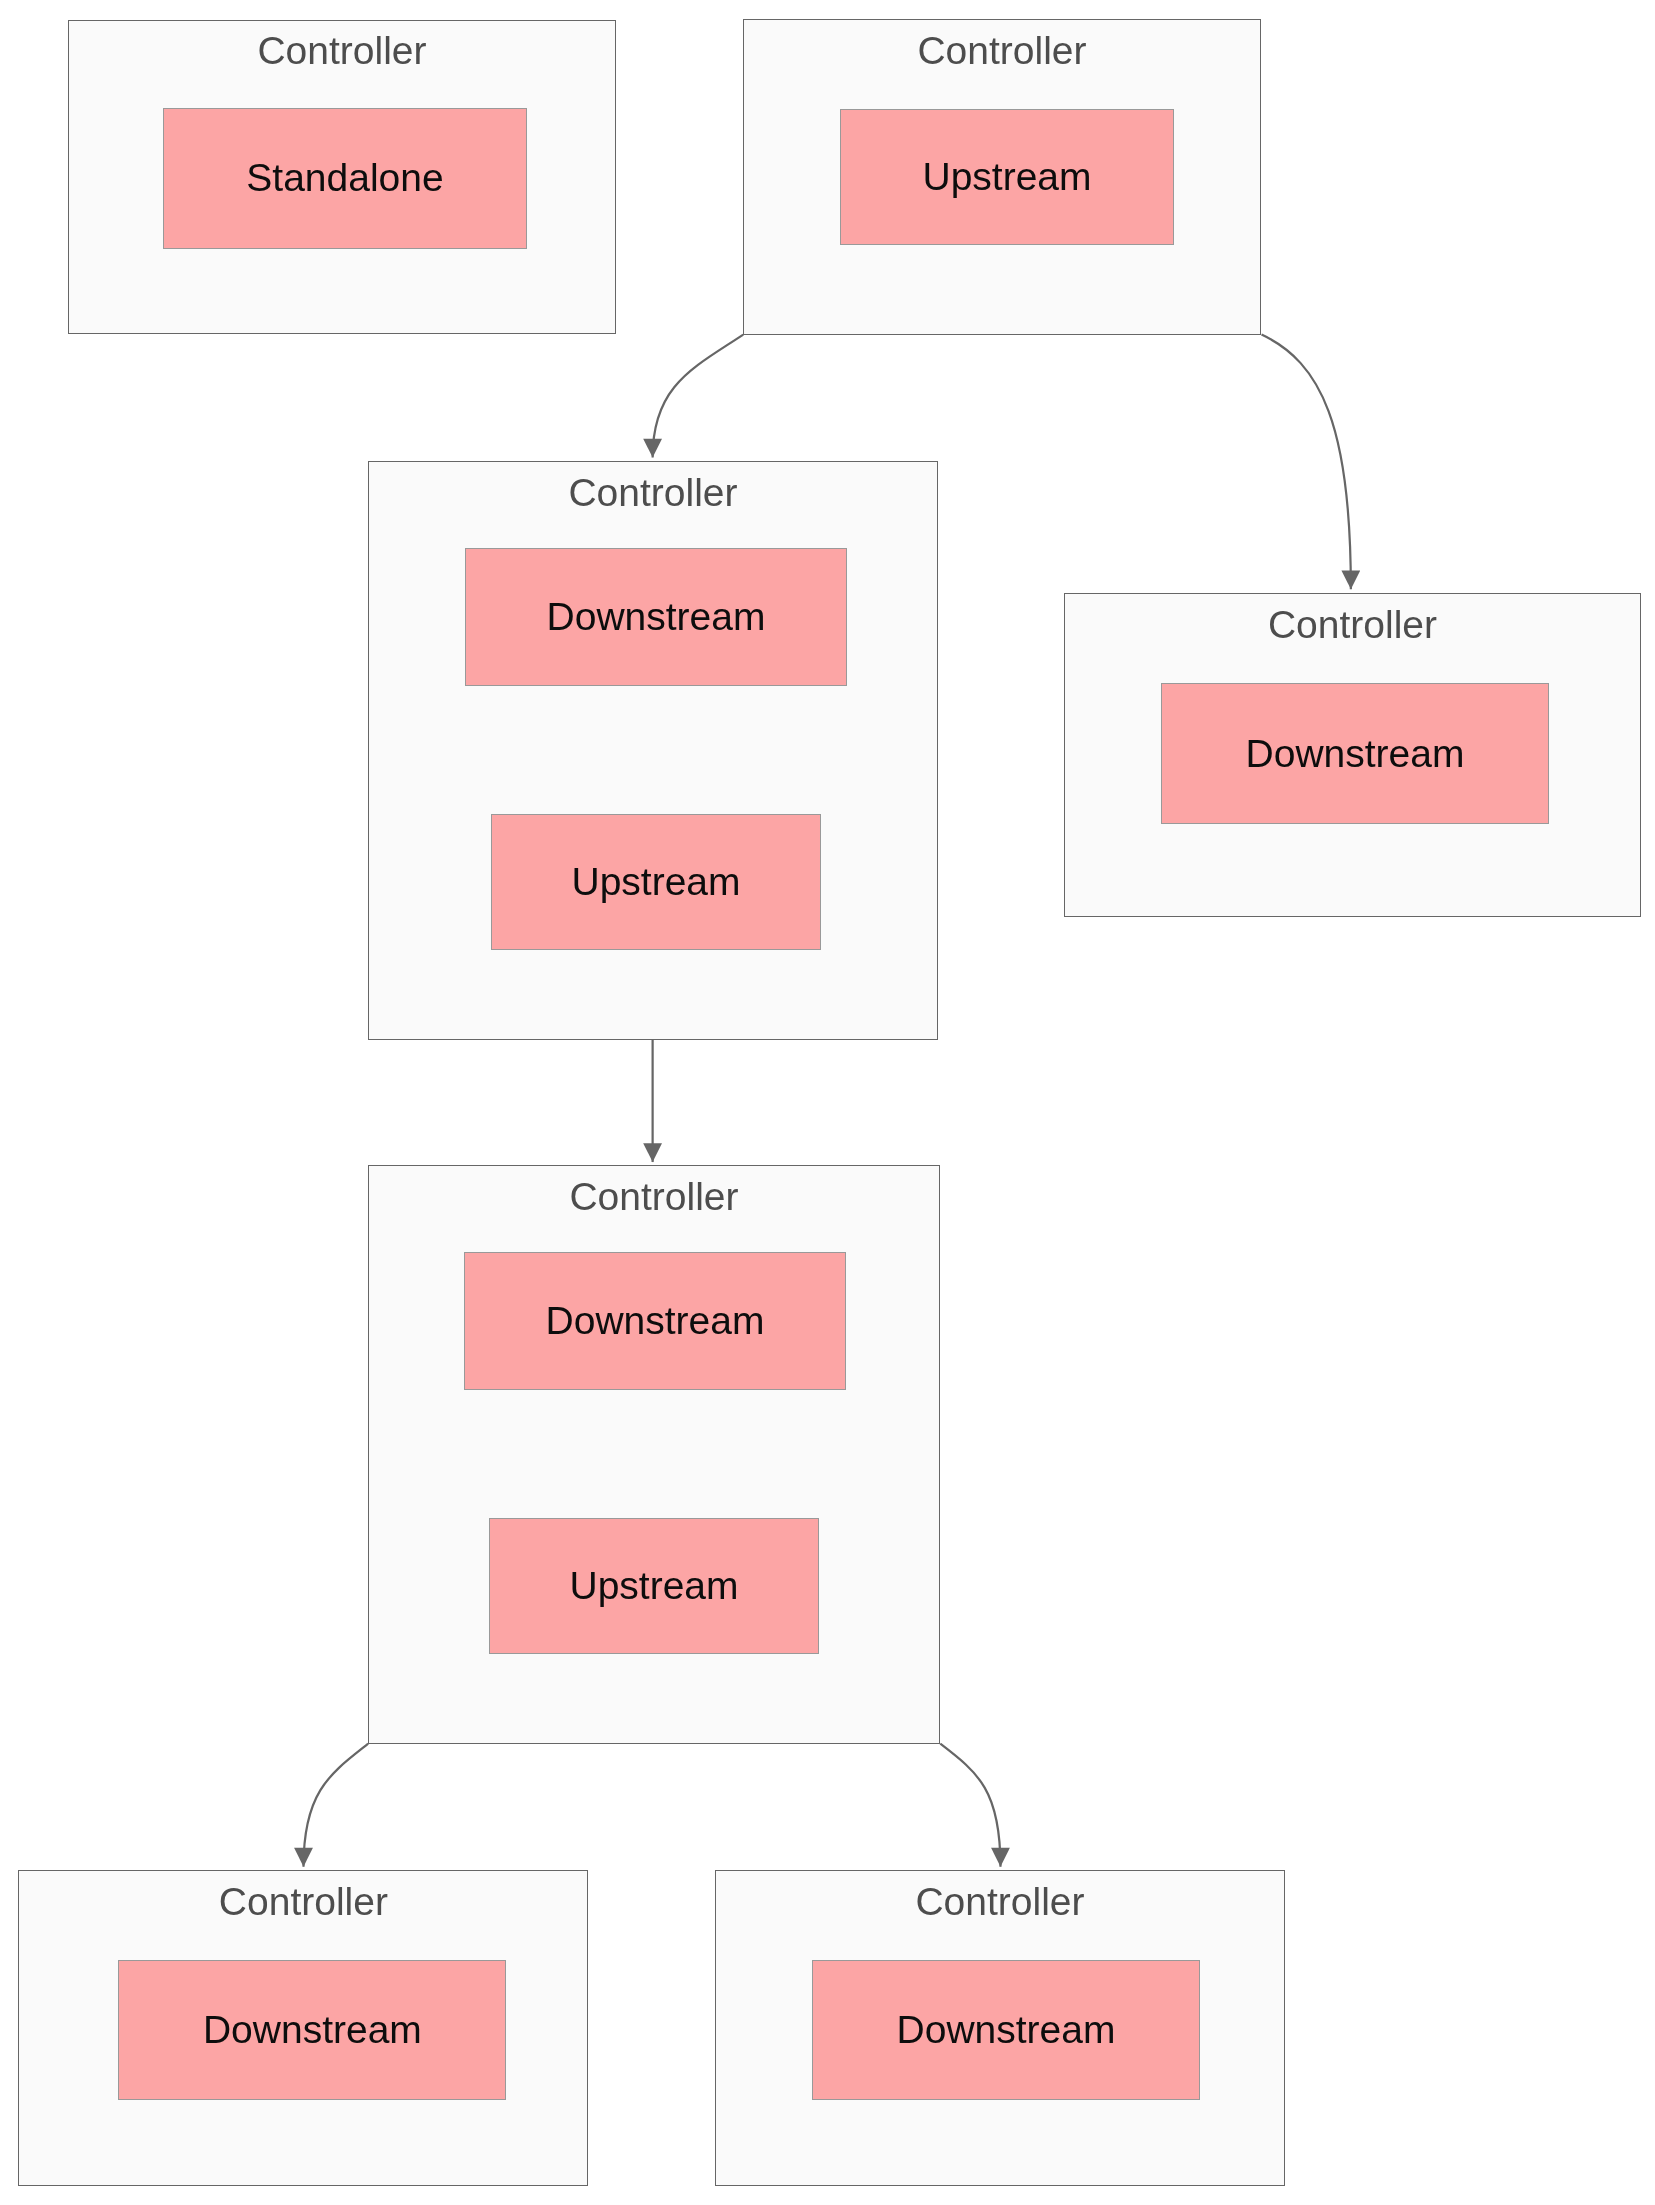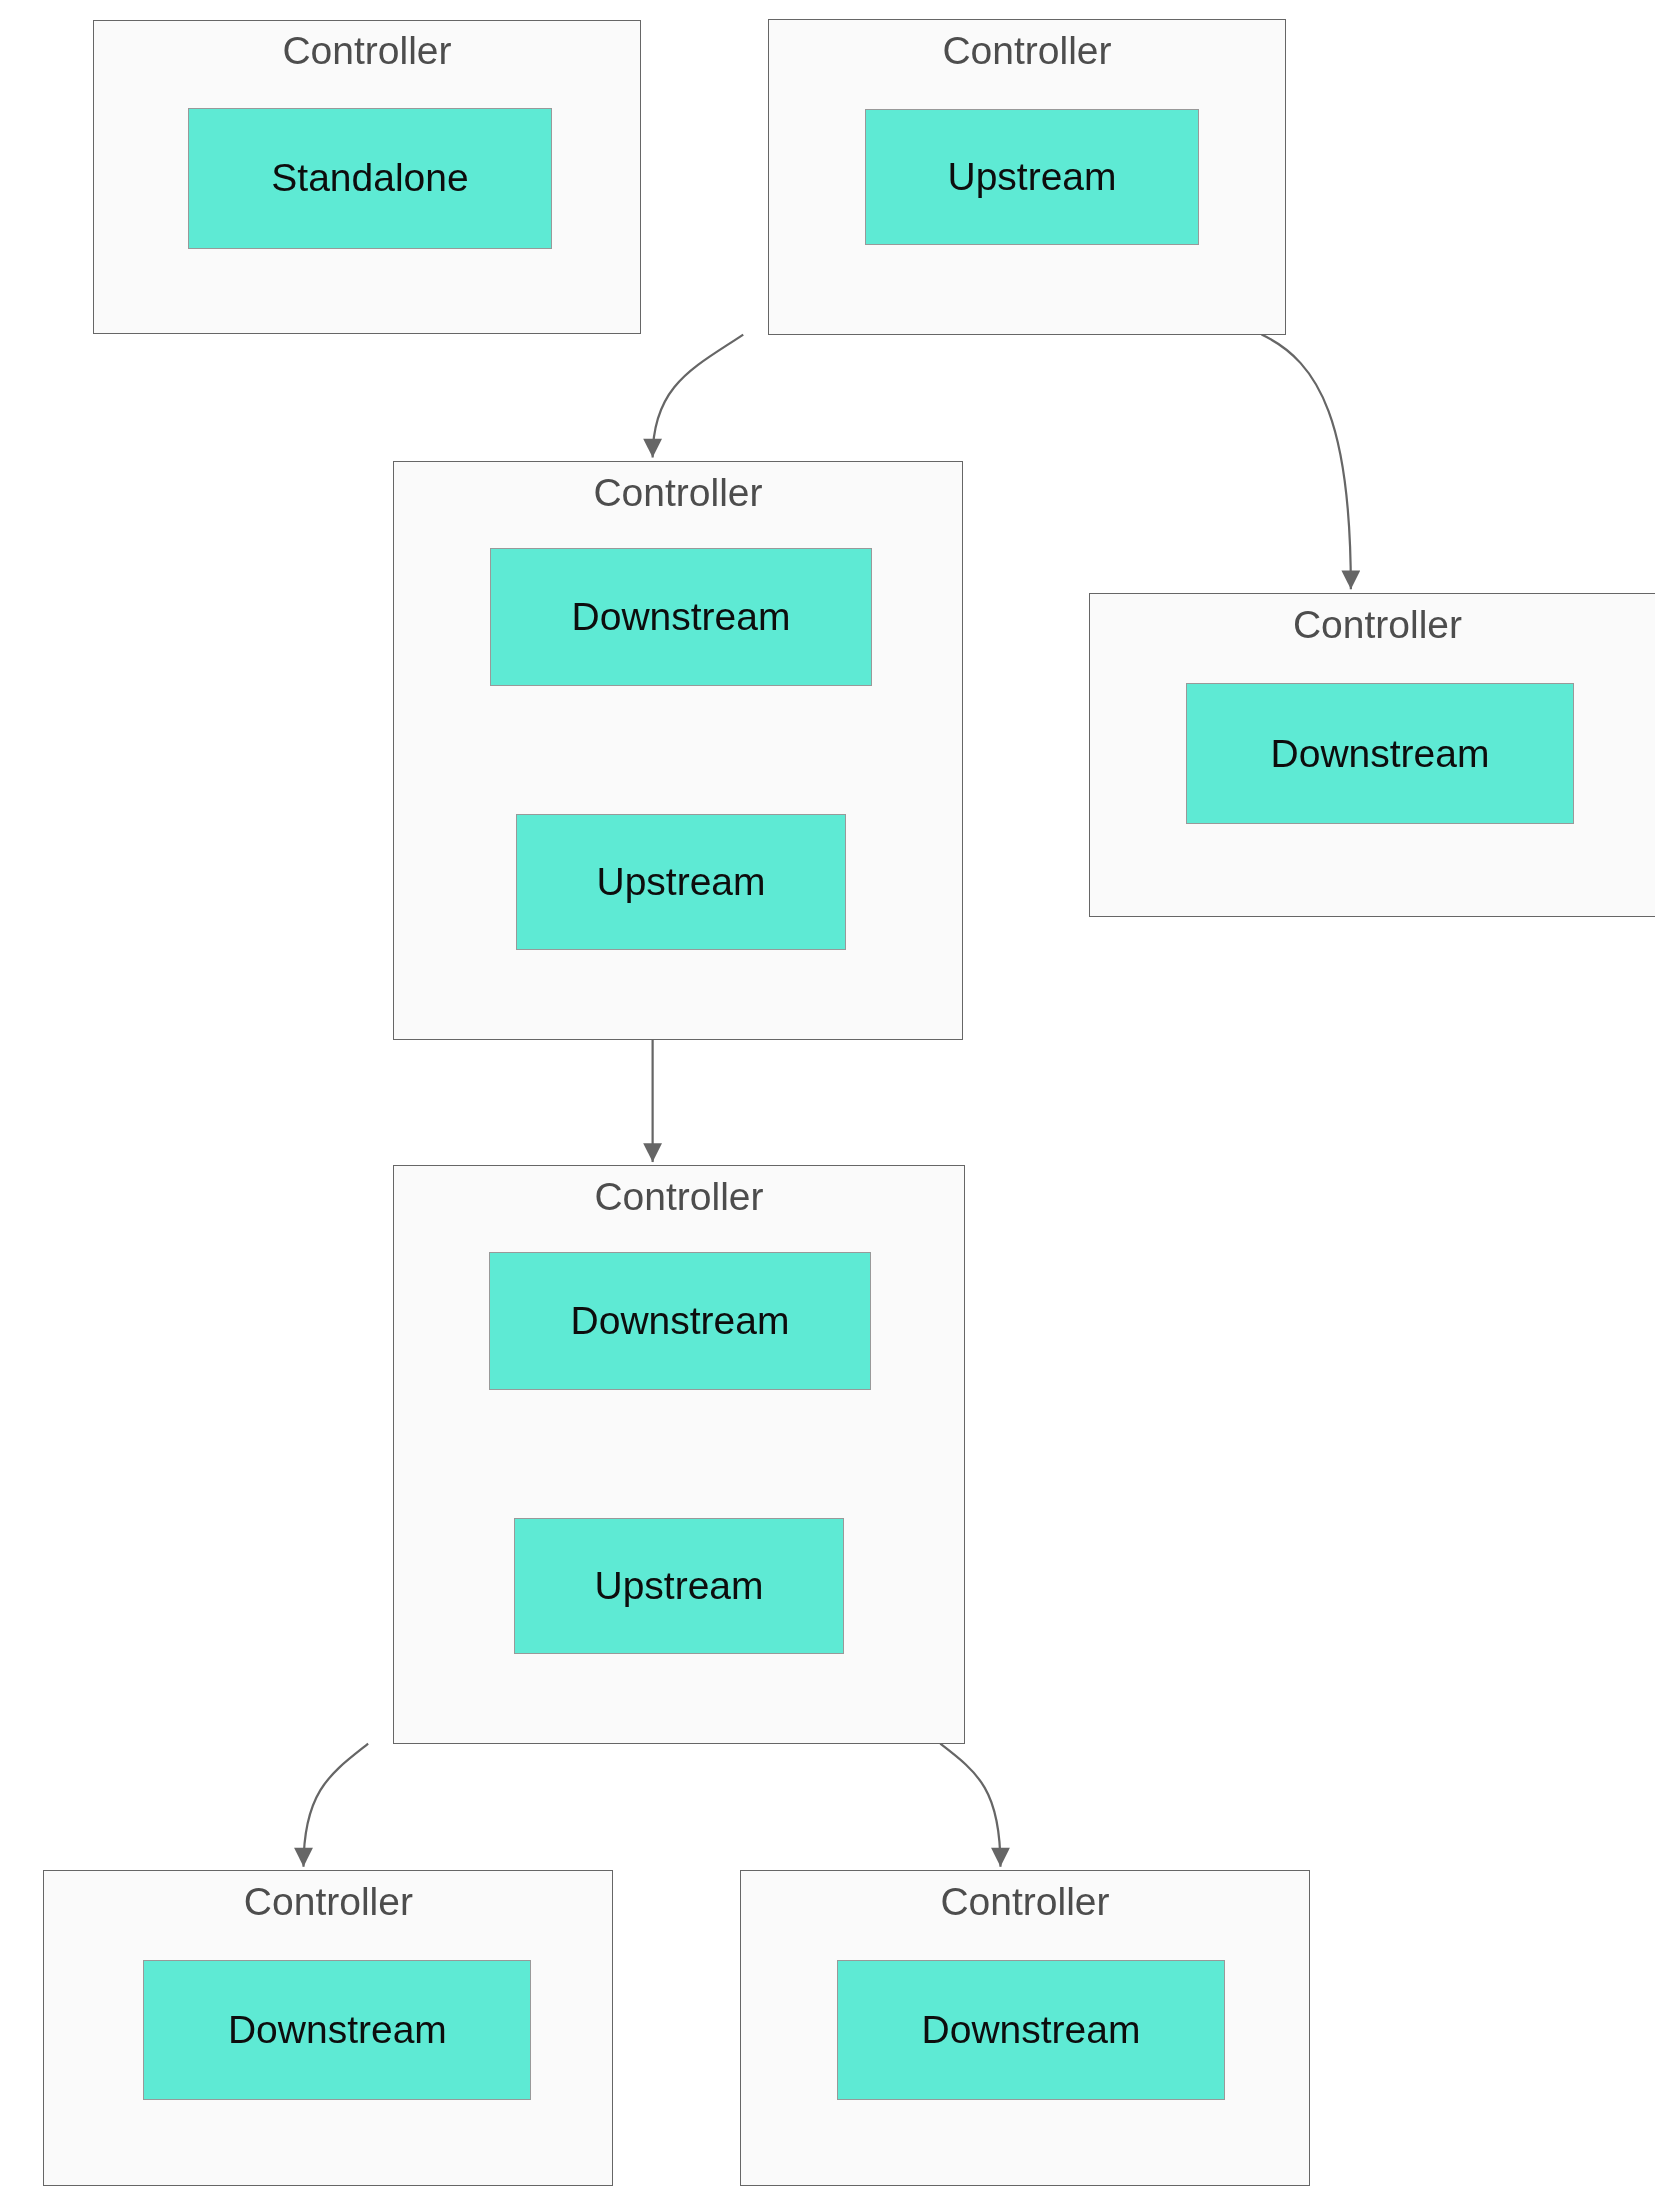--- a/index.html
+++ b/index.html
@@ -21,37 +21,36 @@
     top: 0;
     width: 1655px;
     height: 2205px;
     pointer-events: none;
   }
   .node {
     position: absolute;
     box-sizing: border-box;
     background: #fafafa;
     border: 1.9px solid #666666;
-    margin-left: 25px;
   }
   .node-title {
     position: absolute;
     left: 0;
     right: 0;
     top: 7.6px;
     text-align: center;
     font-size: 39px;
     line-height: 1.2;
     color: #4d4d4d;
     white-space: nowrap;
   }
   .module {
     position: absolute;
     box-sizing: border-box;
-    background: #5eead4;
+    background: #fca5a5;
     border: 1.9px solid #999999;
     display: flex;
     align-items: center;
     justify-content: center;
     font-size: 39px;
     color: #0d0d0d;
     white-space: nowrap;
   }
 
   

